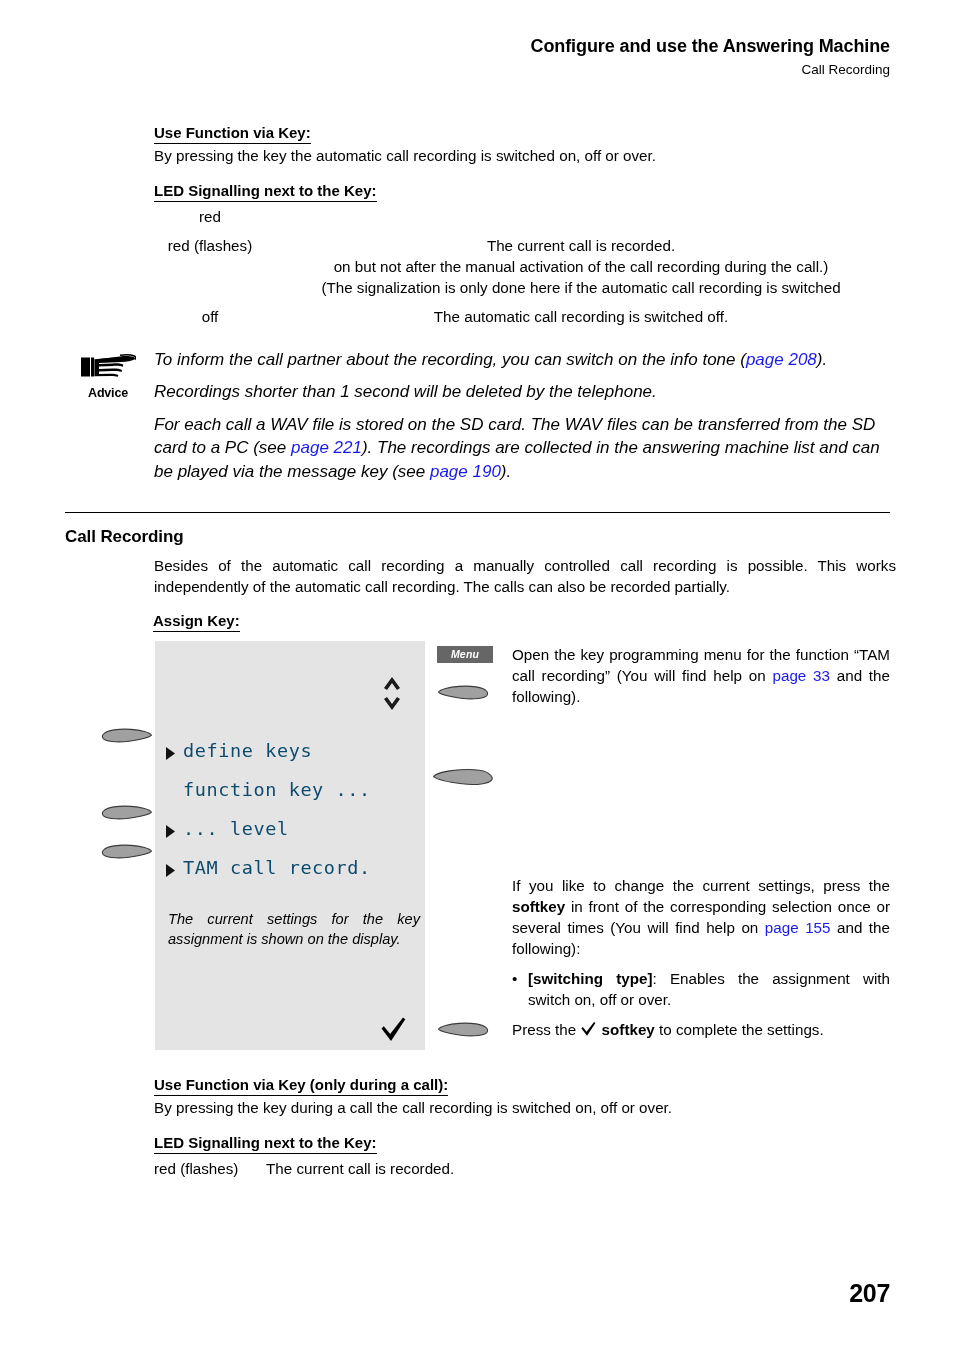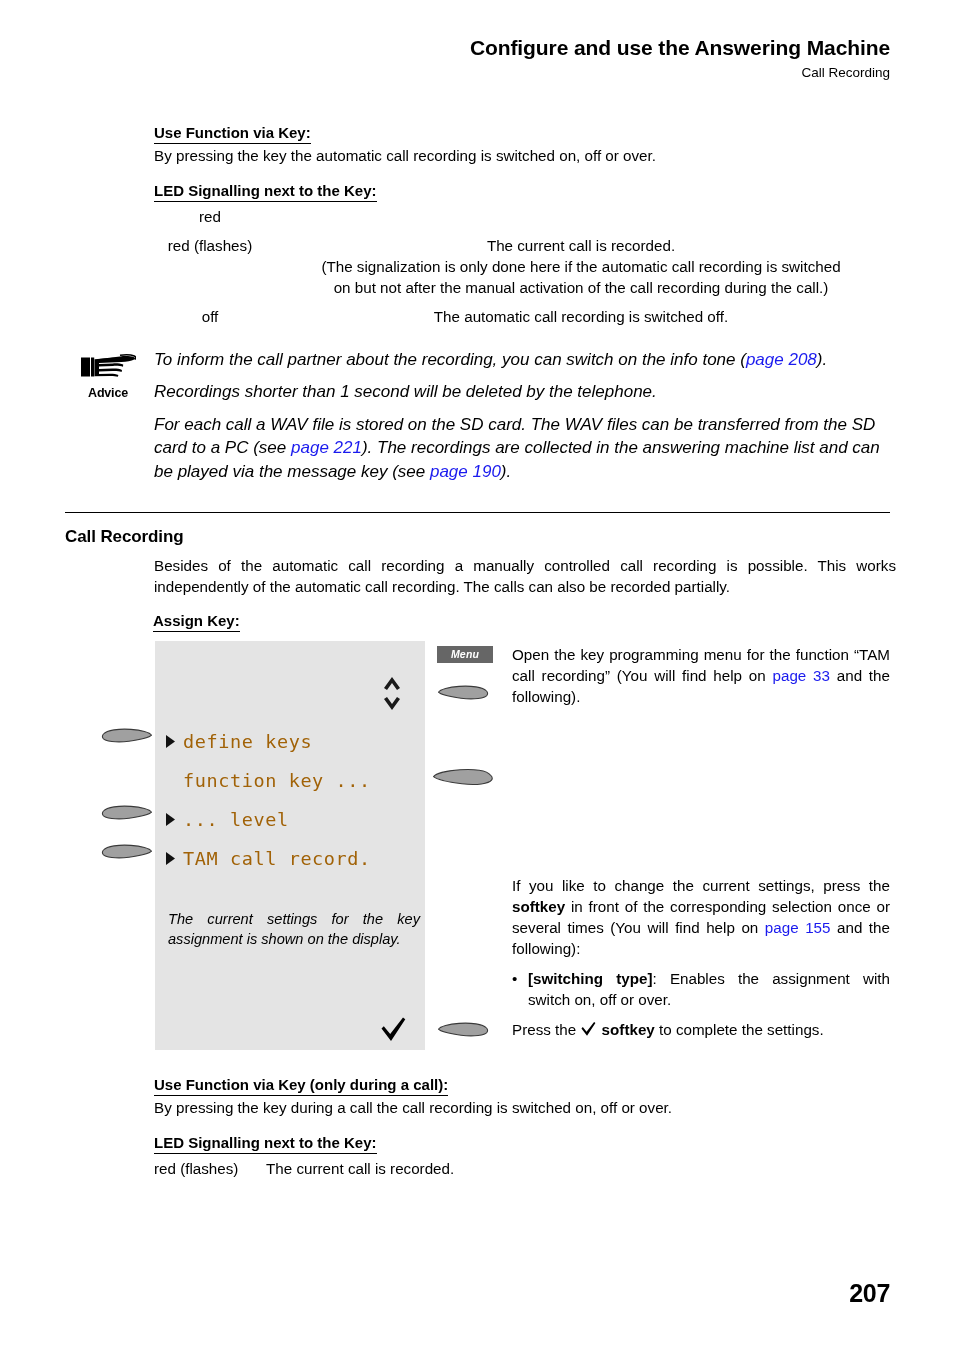--- a/index.html
+++ b/index.html
@@ -24,21 +24,21 @@
 
   
   .hdr {
     position: absolute;
     left: 154px;
     top: 36px;
     width: 736px;
     text-align: right;
   }
   .hdr-title {
-    font-size: 21px;
+    font-size: 18px;
     font-weight: bold;
     letter-spacing: -0.1px;
     line-height: 1.15;
   }
   .hdr-sub {
     font-size: 13.5px;
     font-weight: normal;
     margin-top: 5px;
     line-height: 1.15;
   }
@@ -126,26 +126,26 @@
     line-height: 0;
   }
   .lcd-lines {
     position: absolute;
     left: 10px;
     top: 81px;
     width: 258px;
   }
   .lcd-line {
     display: flex;
-    align-items: center;
+    align-items: flex-end;
     height: 39px;
     font-family: "DejaVu Sans Mono", monospace;
     font-size: 18.5px;
     letter-spacing: 0.6px;
-    color: #a16207;
+    color: #0c4a6e;
     white-space: pre;
   }
   .lcd-arrow {
     width: 18px;
     flex: 0 0 18px;
     display: flex;
     align-items: center;
     justify-content: flex-start;
   }
   .lcd-arrow svg { display: block; }
@@ -240,22 +240,22 @@
   </div>
 
   <div class="ledtab" style="left:154px; top:207px; width:742px;text-align:center;">
     <div class="row">
       <div class="c1">red</div>
     </div>
     <div class="row" style="margin-top:8px;">
       <div class="c1">red (flashes)</div>
       <div class="c2">
         <div>The current call is recorded.</div>
+        <div>on but not after the manual activation of the call recording during the call.)</div>
         <div>(The signalization is only done here if the automatic call recording is switched</div>
-        <div>on but not after the manual activation of the call recording during the call.)</div>
       </div>
     </div>
     <div class="row" style="margin-top:8px;">
       <div class="c1">off</div>
       <div class="c2">The automatic call recording is switched off.</div>
     </div>
   </div>
 
   <div class="advice-icon-wrap">
     <span>

